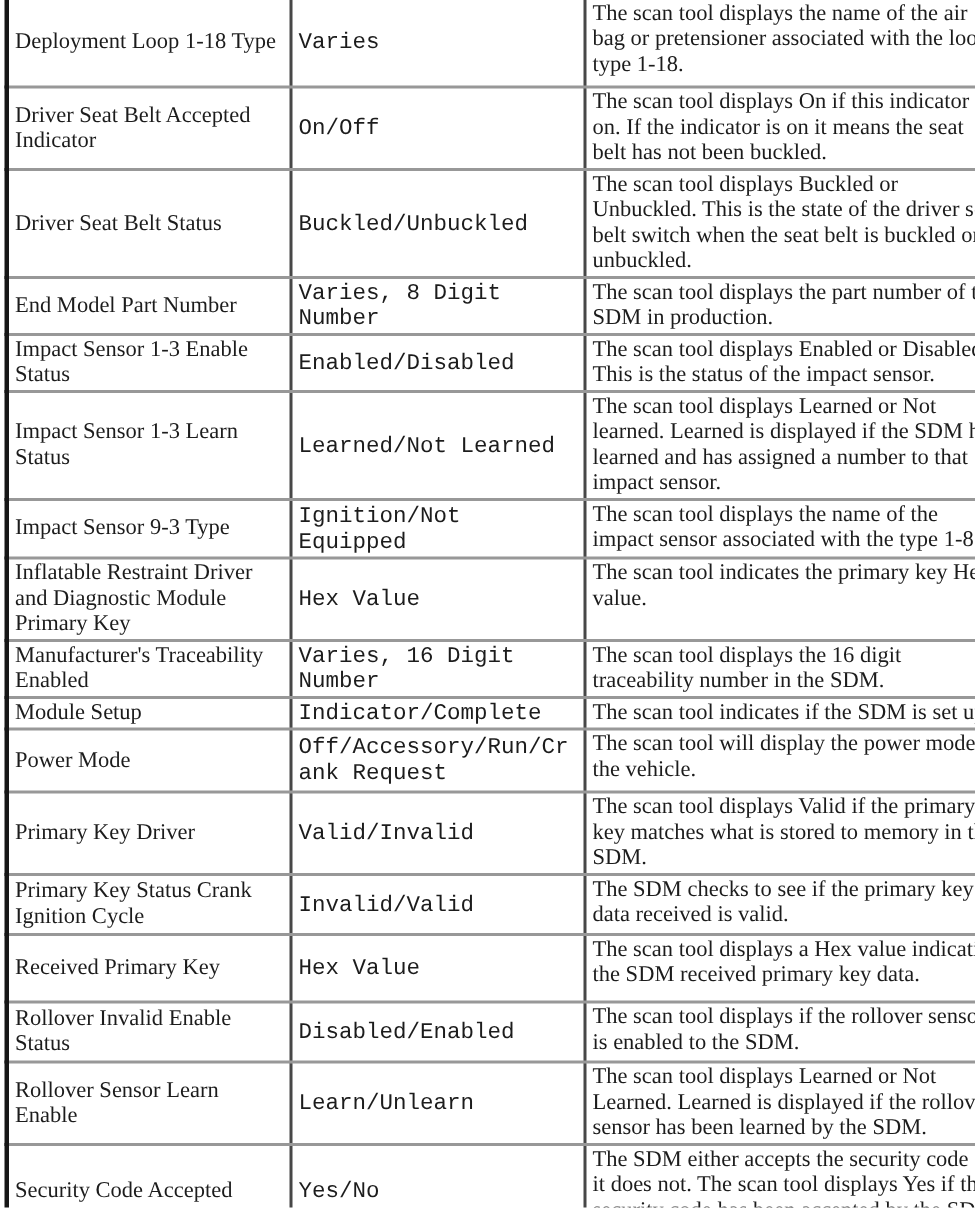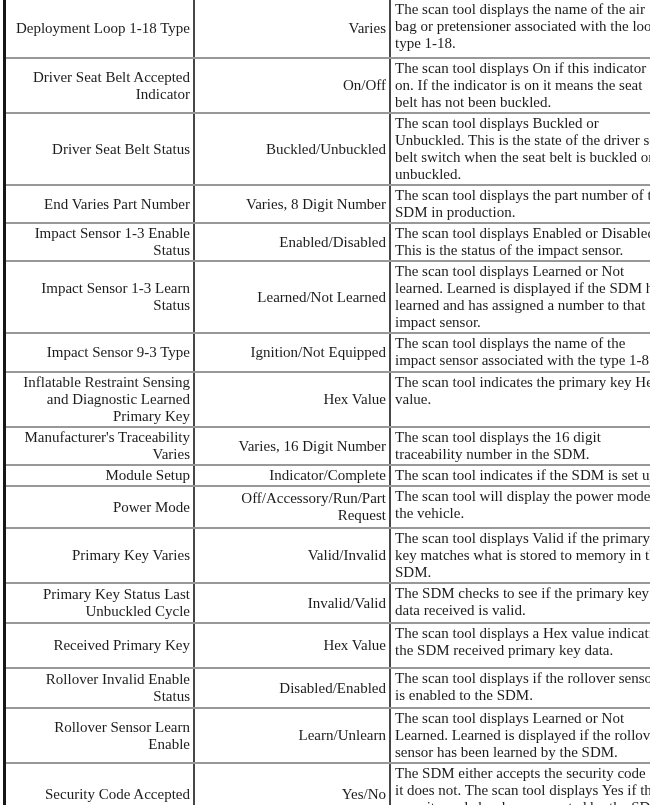--- a/index.html
+++ b/index.html
@@ -36,25 +36,26 @@
     padding: 1px 3px 1px 4px;
     vertical-align: middle;
     overflow: hidden;
     word-wrap: break-word;
   }
   tr:first-child td {
     border-top: none; 
   }
   td.td-param {
     width: 180px;
-    text-align: right;
+    text-align: left;
   }
   td.td-value {
     width: 187px;
-    text-align: right;
+    text-align: left;
+    font-family: Liberation Mono, monospace;
   }
   td.td-desc {
     width: 273px;
     text-align: left;
     vertical-align: top;
   }
 </style>
 </head>
 <body>
 
@@ -70,66 +71,66 @@
           <td class="td-param">Driver Seat Belt Accepted Indicator</td>
           <td class="td-value">On/Off</td>
           <td class="td-desc">The scan tool displays On if this indicator is on. If the indicator is on it means the seat belt has not been buckled.</td>
         </tr>
         <tr style="height: 69px;">
           <td class="td-param">Driver Seat Belt Status</td>
           <td class="td-value">Buckled/Unbuckled</td>
           <td class="td-desc">The scan tool displays Buckled or Unbuckled. This is the state of the driver seat belt switch when the seat belt is buckled or unbuckled.</td>
         </tr>
         <tr style="height: 35px;">
-          <td class="td-param">End Varies Part Number</td>
+          <td class="td-param">End Model Part Number</td>
           <td class="td-value">Varies, 8 Digit Number</td>
           <td class="td-desc">The scan tool displays the part number of the SDM in production.</td>
         </tr>
         <tr style="height: 35px;">
           <td class="td-param">Impact Sensor 1-3 Enable Status</td>
           <td class="td-value">Enabled/Disabled</td>
           <td class="td-desc">The scan tool displays Enabled or Disabled This is the status of the impact sensor.</td>
         </tr>
         <tr style="height: 68px;">
           <td class="td-param">Impact Sensor 1-3 Learn Status</td>
           <td class="td-value">Learned/Not Learned</td>
           <td class="td-desc">The scan tool displays Learned or Not learned. Learned is displayed if the SDM has learned and has assigned a number to that impact sensor.</td>
         </tr>
         <tr style="height: 39px;">
           <td class="td-param">Impact Sensor 9-3 Type</td>
           <td class="td-value">Ignition/Not Equipped</td>
           <td class="td-desc">The scan tool displays the name of the impact sensor associated with the type 1-8.</td>
         </tr>
         <tr style="height: 55px;">
-          <td class="td-param">Inflatable Restraint Sensing and Diagnostic Learned Primary Key</td>
+          <td class="td-param">Inflatable Restraint Driver and Diagnostic Module Primary Key</td>
           <td class="td-value">Hex Value</td>
           <td class="td-desc">The scan tool indicates the primary key Hex value.</td>
         </tr>
         <tr style="height: 37px;">
-          <td class="td-param">Manufacturer's Traceability Varies</td>
+          <td class="td-param">Manufacturer's Traceability Enabled</td>
           <td class="td-value">Varies, 16 Digit Number</td>
           <td class="td-desc">The scan tool displays the 16 digit traceability number in the SDM.</td>
         </tr>
         <tr style="height: 21px;">
           <td class="td-param">Module Setup</td>
           <td class="td-value">Indicator/Complete</td>
           <td class="td-desc">The scan tool indicates if the SDM is set up.</td>
         </tr>
         <tr style="height: 42px;">
           <td class="td-param">Power Mode</td>
-          <td class="td-value">Off/Accessory/Run/Part Request</td>
+          <td class="td-value">Off/Accessory/Run/Crank Request</td>
           <td class="td-desc">The scan tool will display the power mode of the vehicle.</td>
         </tr>
         <tr style="height: 53px;">
-          <td class="td-param">Primary Key Varies</td>
+          <td class="td-param">Primary Key Driver</td>
           <td class="td-value">Valid/Invalid</td>
           <td class="td-desc">The scan tool displays Valid if the primary key matches what is stored to memory in the SDM.</td>
         </tr>
         <tr style="height: 40px;">
-          <td class="td-param">Primary Key Status Last Unbuckled Cycle</td>
+          <td class="td-param">Primary Key Status Crank Ignition Cycle</td>
           <td class="td-value">Invalid/Valid</td>
           <td class="td-desc">The SDM checks to see if the primary key data received is valid.</td>
         </tr>
         <tr style="height: 45px;">
           <td class="td-param">Received Primary Key</td>
           <td class="td-value">Hex Value</td>
           <td class="td-desc">The scan tool displays a Hex value indicating the SDM received primary key data.</td>
         </tr>
         <tr style="height: 40px;">
           <td class="td-param">Rollover Invalid Enable Status</td>

